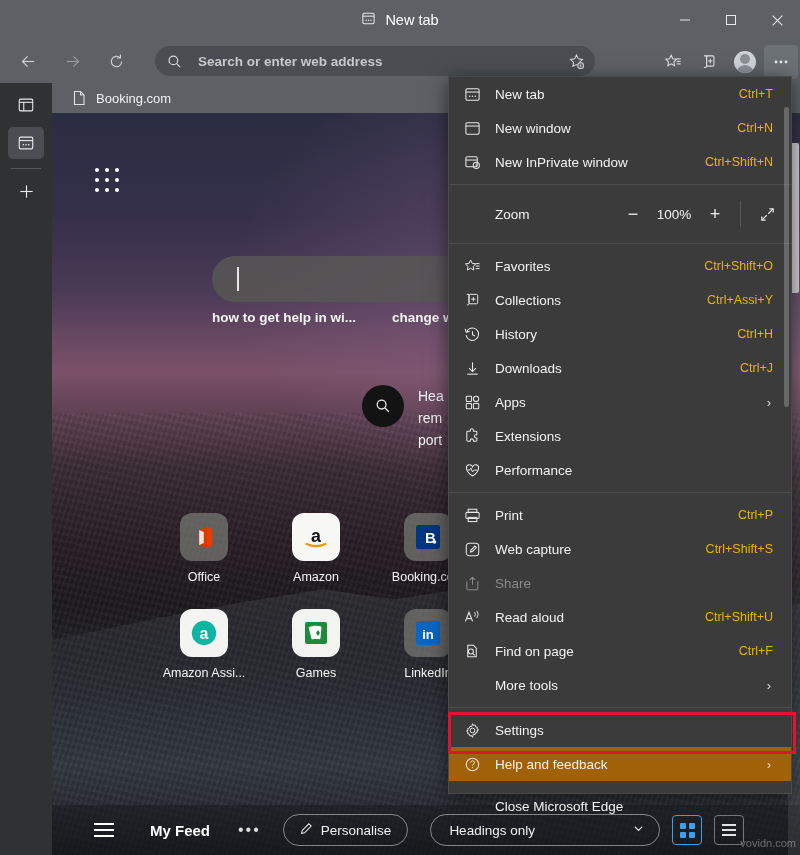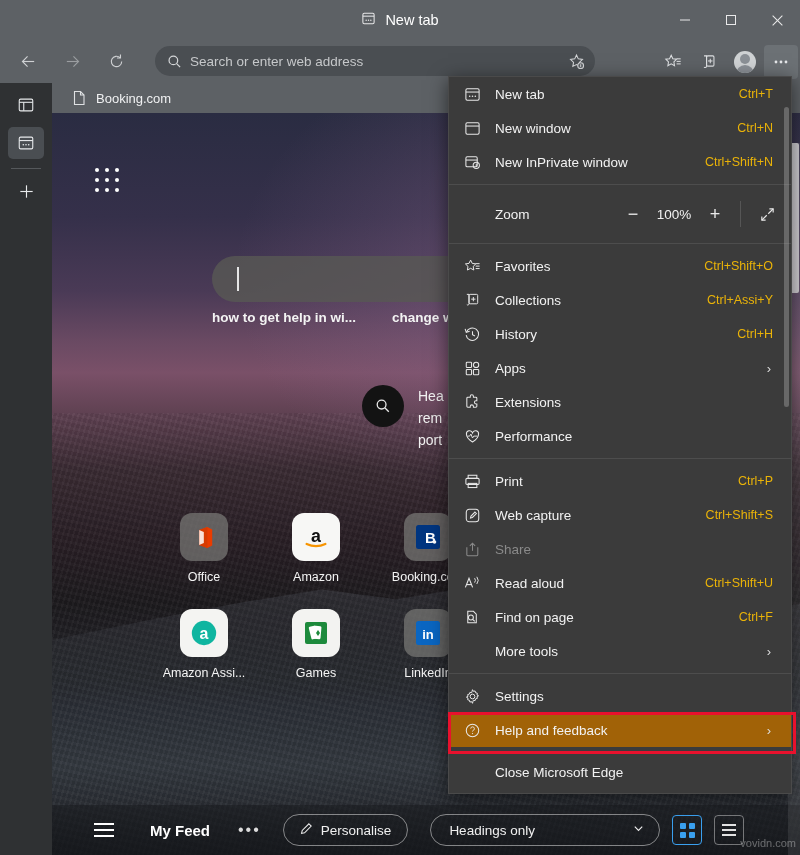--- a/index.html
+++ b/index.html
@@ -41,21 +41,21 @@
     color: #cfd1d3; border-radius: 4px;
   }
   .navbtn.first { margin-left: 10px; }
   .omnibox {
     position: absolute; left: 155px; top: 6px; width: 440px; height: 30px;
     background: #4a4e52; border-radius: 15px;
     display: flex; align-items: center;
   }
   .omni-search-icon { margin-left: 12px; display: flex; color: #d4d6d8; }
   .omni-placeholder {
-    margin-left: 8px; color: #c6c8ca; font-size: 13.5px; flex: 1;
+    margin-left: 16px; color: #c6c8ca; font-size: 13.5px; flex: 1; font-weight: bold;
   }
   .omni-fav { margin-right: 10px; display: flex; color: #d4d6d8; }
   .toolbar-right {
     position: absolute; right: 0; top: 0; height: 43px;
     display: flex; align-items: center;
   }
   .tbtn {
     width: 34px; height: 34px; display: flex; align-items: center;
     justify-content: center; color: #dfe1e3; border-radius: 4px;
     margin-right: 2px;
@@ -650,20 +650,31 @@
           <path d="M2.6 6.5A6.6 6.6 0 1 1 2.3 9.6"></path>
             <polyline points="1.2,3.1 2.4,6.7 6,5.6"></polyline>
           <polyline points="9,5.5 9,9.2 11.6,10.6"></polyline>
         </svg>
       </span>
       <span class="mlbl">History</span>
       <span class="macc">Ctrl+H</span>
     </div>
     <div class="mi">
       <span class="mico">
+        <svg width="17" height="17" viewBox="0 0 18 18" fill="none" stroke="#e8e8e8" stroke-width="1.15">
+          <line x1="9" y1="2.5" x2="9" y2="12"></line>
+            <polyline points="5.4,8.5 9,12.2 12.6,8.5"></polyline>
+          <line x1="3.4" y1="15" x2="14.6" y2="15"></line>
+        </svg>
+      </span>
+      <span class="mlbl">Downloads</span>
+      <span class="macc">Ctrl+J</span>
+    </div>
+    <div class="mi">
+      <span class="mico">
         <svg width="17" height="17" viewBox="0 0 18 18" fill="none" stroke="#e8e8e8" stroke-width="1.1">
           <rect x="2.4" y="2.4" width="5.6" height="5.6" rx=".8"></rect>
           <rect x="10" y="2.4" width="5.6" height="5.6" rx="2.8"></rect>
           <rect x="2.4" y="10" width="5.6" height="5.6" rx=".8"></rect>
           <rect x="10" y="10" width="5.6" height="5.6" rx=".8"></rect>
         </svg>
       </span>
       <span class="mlbl">Apps</span>
       <span class="marrow">›</span>
     </div>

